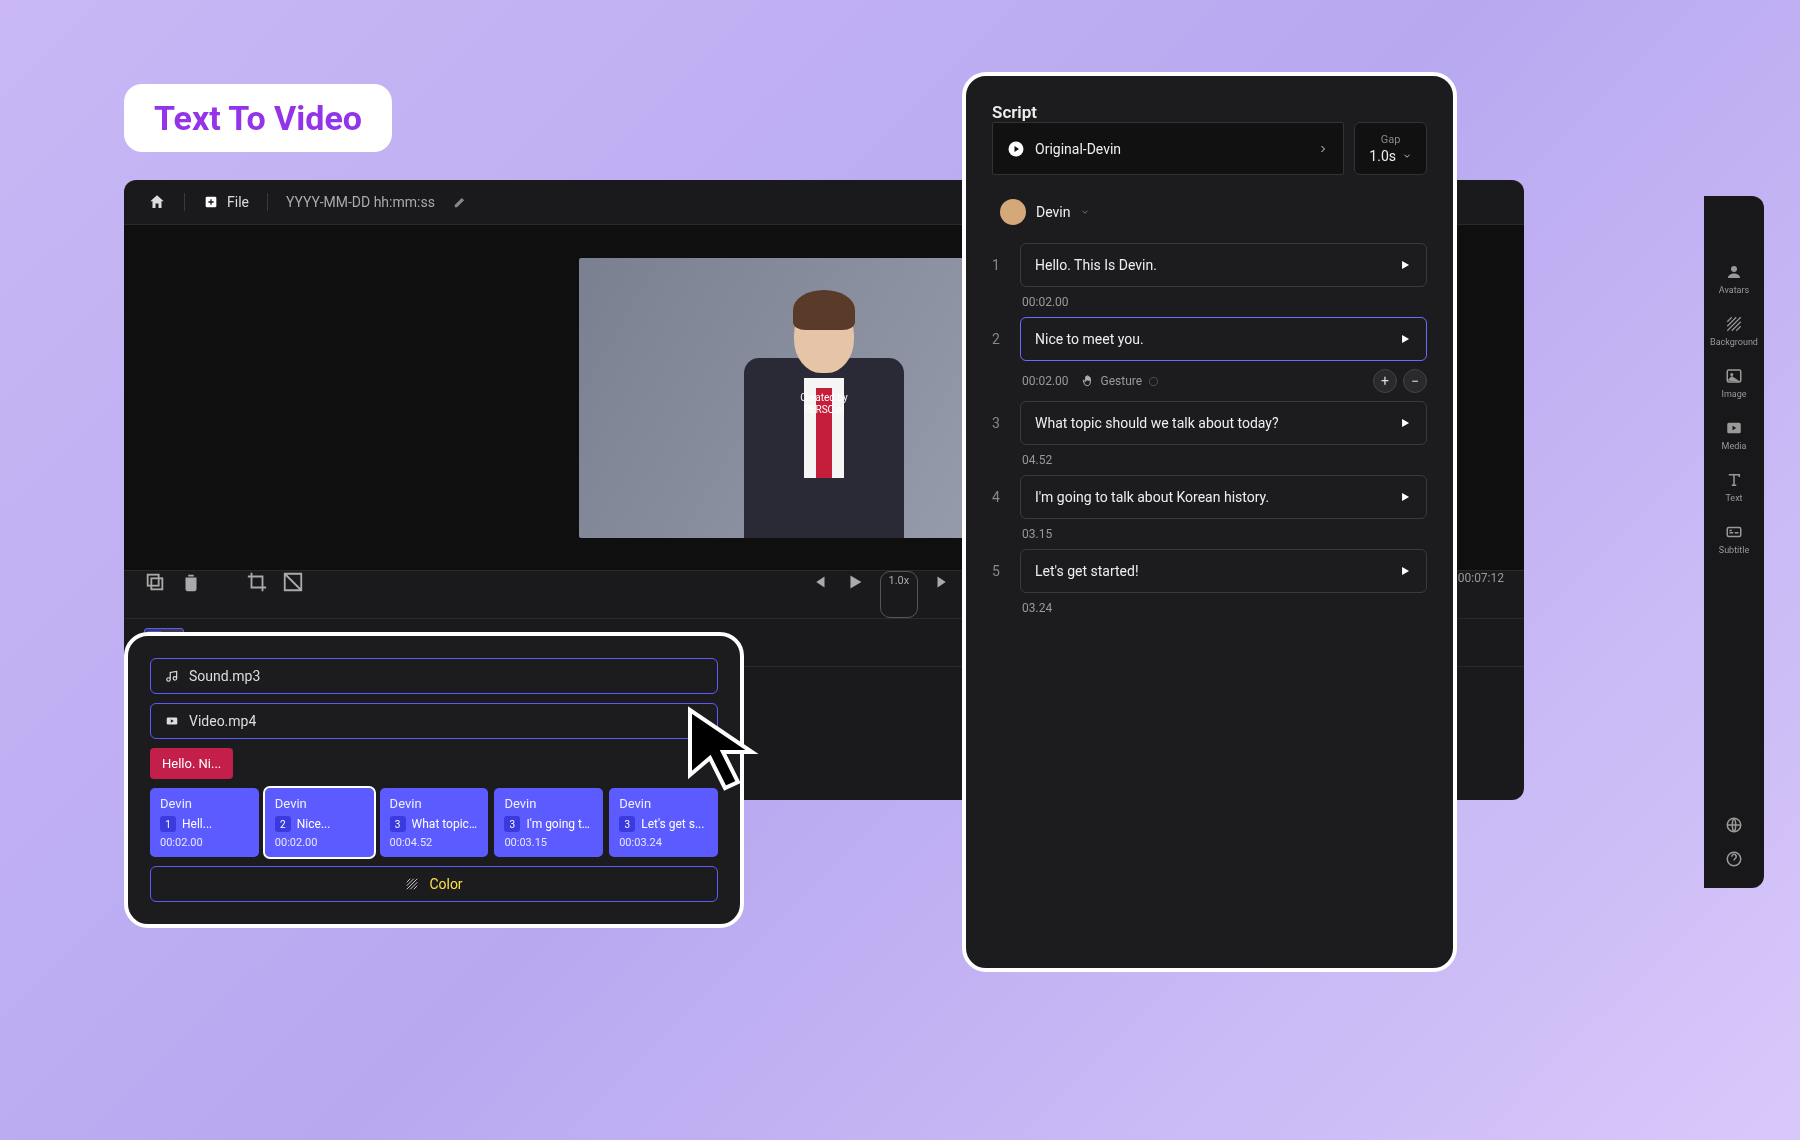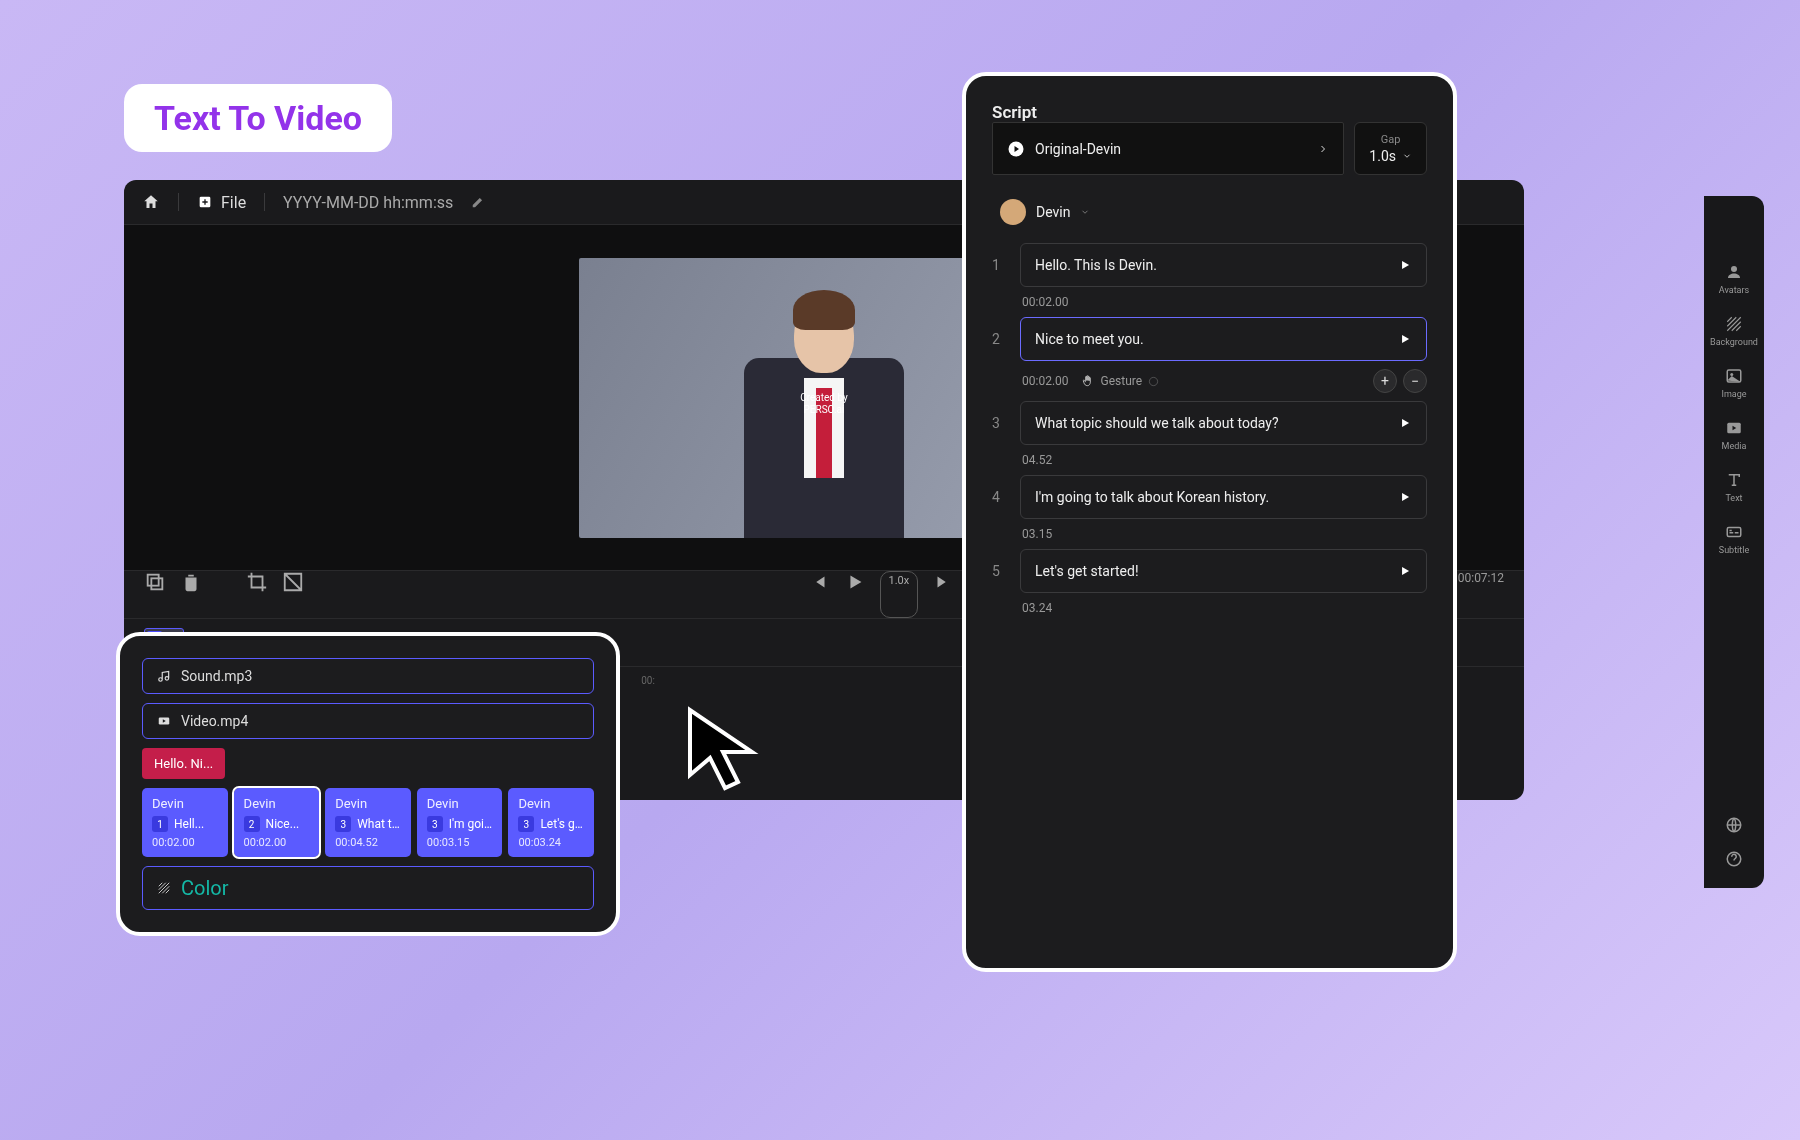--- a/index.html
+++ b/index.html
@@ -2,21 +2,21 @@
 <html><head>
 <meta charset="utf-8">
 <style>
 * { margin:0; padding:0; box-sizing:border-box; font-family:-apple-system,BlinkMacSystemFont,"Segoe UI",Roboto,sans-serif; }
 body { width:1800px; height:1140px; background:linear-gradient(135deg,#c9b8f5 0%,#b8a8f0 50%,#d8c8fa 100%); position:relative; overflow:hidden; }
 
 .badge { position:absolute; left:124px; top:84px; background:#fff; border-radius:18px; padding:14px 30px; font-size:34px; font-weight:700; color:#9333ea; }
 
 
 .editor { position:absolute; left:124px; top:180px; width:1400px; height:620px; background:#1a1a1c; border-radius:12px; }
-.topbar { height:45px; display:flex; align-items:center; padding:0 18px; gap:18px; border-bottom:1px solid #2a2a2c; color:#ddd; font-size:16px; }
+.topbar { height:45px; display:flex; align-items:center; padding:0 24px; gap:18px; border-bottom:1px solid #2a2a2c; color:#ddd; font-size:14px; }
 .topbar .home { width:18px; height:18px; }
 .topbar .file { display:flex; align-items:center; gap:8px; }
 .topbar .divider { width:1px; height:18px; background:#3a3a3c; }
 .topbar .ts { color:#aaa; }
 .topbar .edit { width:14px; height:14px; color:#888; }
 
 .preview { height:345px; display:flex; align-items:center; justify-content:center; background:#0f0f10; }
 .preview-inner { width:490px; height:280px; background:linear-gradient(120deg,#7a8090,#9aa0b0); border-radius:2px; position:relative; overflow:hidden; display:flex; align-items:flex-end; justify-content:center; }
 .avatar-body { width:180px; height:260px; position:relative; }
 .avatar-head { width:60px; height:75px; background:#e6c4a8; border-radius:50% 50% 45% 45%; position:absolute; top:20px; left:60px; }
@@ -40,32 +40,32 @@
 .ruler { height:28px; border-top:1px solid #2a2a2c; display:flex; align-items:center; padding:0 20px; gap:140px; color:#666; font-size:10px; }
 
 
 .right-rail { position:absolute; right:36px; top:196px; width:60px; height:692px; background:#18181a; border-radius:0 12px 12px 0; display:flex; flex-direction:column; align-items:center; padding-top:25px; gap:4px; }
 .export-btn { position:absolute; right:42px; top:200px; background:#5b5bff; color:#fff; padding:8px 12px; border-radius:6px; font-size:13px; font-weight:500; }
 .rail-item { width:50px; padding:8px 0; display:flex; flex-direction:column; align-items:center; gap:4px; color:#999; font-size:9px; cursor:pointer; }
 .rail-item svg { width:18px; height:18px; }
 .rail-bottom { margin-top:auto; padding-bottom:20px; display:flex; flex-direction:column; gap:16px; align-items:center; }
 
 
-.tl-popup { position:absolute; left:116px; top:632px; width:504px; background:#1c1c1e; border:4px solid #fff; border-radius:24px; padding:22px; }
+.tl-popup { position:absolute; left:124px; top:632px; width:620px; background:#1c1c1e; border:4px solid #fff; border-radius:24px; padding:22px; }
 .track { border:1px solid #5b5bff; border-radius:6px; padding:9px 14px; margin-bottom:9px; display:flex; align-items:center; gap:10px; color:#ddd; font-size:14px; }
 .track-chip { background:#c41e4a; color:#fff; border-radius:4px; padding:8px 12px; font-size:13px; display:inline-block; margin-bottom:9px; }
 .seg-row { display:flex; gap:6px; margin-bottom:9px; }
 .seg { background:#5b5bff; border-radius:5px; padding:8px 10px; color:#fff; font-size:12px; flex:1; min-width:0; }
 .seg.active { outline:2px solid #fff; }
 .seg-name { font-size:13px; margin-bottom:5px; opacity:.9; }
 .seg-line { display:flex; align-items:center; gap:6px; font-size:12px; }
 .seg-num { background:#3a3adf; border-radius:3px; width:16px; height:16px; display:inline-flex; align-items:center; justify-content:center; font-size:10px; }
 .seg-text { white-space:nowrap; overflow:hidden; text-overflow:ellipsis; flex:1; }
 .seg-time { font-size:11px; opacity:.85; margin-top:4px; }
-.color-track { border:1px solid #5b5bff; border-radius:6px; padding:9px 14px; display:flex; align-items:center; gap:10px; color:#14b8a6; font-size:20px; }
+.color-track { border:1px solid #5b5bff; border-radius:6px; padding:9px 14px; display:flex; align-items:center; gap:10px; color:#fde047; font-size:14px;justify-content:center; }
 
 .cursor-arrow { position:absolute; left:680px; top:700px; width:100px; height:100px; }
 
 
 .script-panel { position:absolute; left:962px; top:72px; width:495px; height:900px; background:#1c1c1e; border:4px solid #fff; border-radius:24px; padding:26px; color:#eee; }
 .script-title { font-size:17px; font-weight:600; }
 .script-ctrls { display:flex; gap:10px; margin-bottom:24px; }
 .voice-sel { flex:1; background:#111; border:1px solid #333; border-radius:2px; padding:13px 14px; display:flex; align-items:center; gap:10px; font-size:14px; }
 .voice-sel .chev { margin-left:auto; }
 .gap-sel { background:#111; border:1px solid #333; border-radius:6px; padding:10px 14px; display:flex; flex-direction:column; align-items:center; font-size:11px; gap:2px; }

